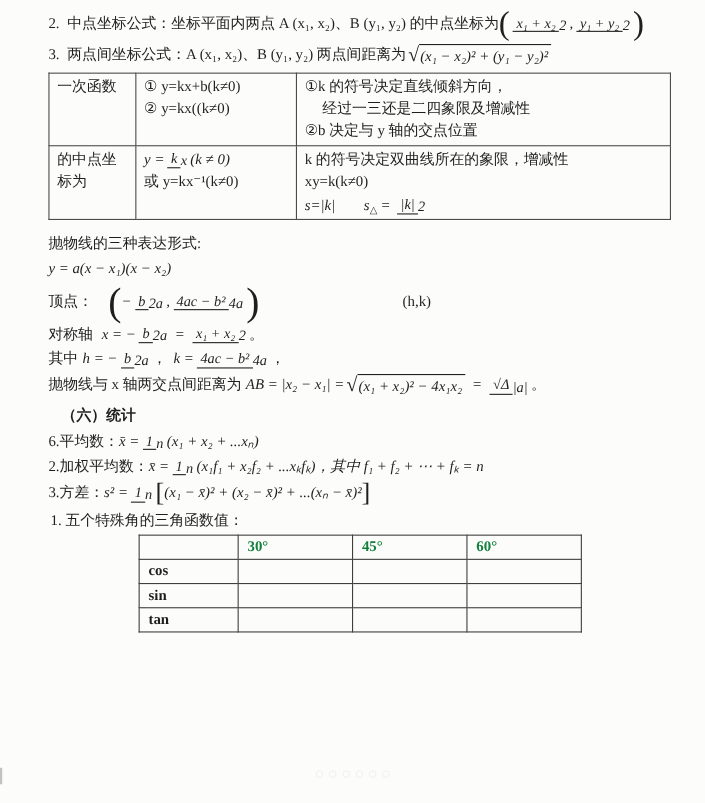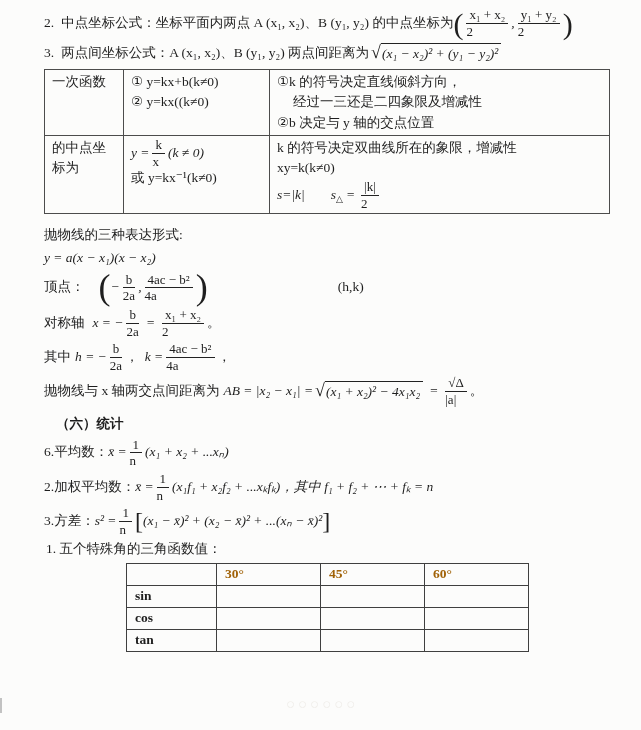--- a/index.html
+++ b/index.html
@@ -10,22 +10,22 @@
     font-family:"Liberation Serif","DejaVu Sans",serif;
     font-size:13.5px; line-height:1.4; position:relative;
   }
   .page { padding:8px 14px 0 44px; position:relative; }
 
   .fline { display:flex; align-items:center; white-space:nowrap; }
   .marker { margin-right:7px; }
   .math { font-family:"Liberation Serif",serif; font-style:italic; }
   .rm { font-style:normal; }
 
-  .frac { display:inline-flex; flex-direction:column; align-items:flex-start;
-          line-height:1.05; font-family:"Liberation Serif",serif;
+  .frac { display:inline-flex; flex-direction:row; align-items:flex-end;
+          line-height:1.05; font-style:italic; font-family:"Liberation Serif",serif;
           margin:0 3px; font-size:13px; }
   .frac .num { border-bottom:1px solid #222; padding:0 3px 1px; }
   .frac .den { padding-top:1px; }
 
   .bigp  { font-size:30px; font-weight:400; line-height:.9; font-style:normal; }
   .bigp2 { font-size:36px; font-weight:400; line-height:.9; font-style:normal; }
   .bigb  { font-size:24px; font-weight:400; line-height:.9; font-style:normal; }
 
   .sqrt { display:inline-flex; align-items:flex-start; margin:0 2px; }
   .sqrt .sign { font-size:18px; line-height:1.1; font-style:normal; }
@@ -51,21 +51,21 @@
   .hk-gap  { margin-left:130px; }
   .sec-hd { margin:8px 0 4px 12px; font-weight:bold; }
   .sec-hd2 { margin:6px 0 2px 12px; font-weight:bold; }
 
   
   table.trig { border-collapse:collapse; margin:4px 0 0 82px; table-layout:fixed; }
   table.trig td { border:1px solid #3f3f3f; height:22px; padding:1px 8px;
                   font-weight:bold; font-size:13.5px; vertical-align:middle; }
   table.trig .tc1 { width:90px; }
   table.trig .tcd { width:104px; }
-  .deg { color:#a16207; }
+  .deg { color:#15803d; }
 
   .watermark { position:absolute; left:286px; top:694px; color:#efede9;
                font-size:15px; letter-spacing:3px; pointer-events:none; }
   .edge-mark { position:absolute; left:0; top:698px; width:2px; height:15px;
                background:#c2c2c2; }
 </style>
 </head>
 <body>
 
 <div class="page">
@@ -252,27 +252,27 @@
 
     <table class="trig">
       <tbody>
           <tr>
         <td class="tc1"></td>
         <td class="tcd deg">30°</td>
         <td class="tcd deg">45°</td>
         <td class="tcd deg">60°</td>
       </tr>
       <tr>
+        <td class="tc1">cos</td>
+        <td class="tcd"></td>
+        <td class="tcd"></td>
+        <td class="tcd"></td>
+      </tr>
+      <tr>
         <td class="tc1">sin</td>
-        <td class="tcd"></td>
-        <td class="tcd"></td>
-        <td class="tcd"></td>
-      </tr>
-      <tr>
-        <td class="tc1">cos</td>
         <td class="tcd"></td>
         <td class="tcd"></td>
         <td class="tcd"></td>
       </tr>
       <tr>
         <td class="tc1">tan</td>
         <td class="tcd"></td>
         <td class="tcd"></td>
         <td class="tcd"></td>
       </tr>

